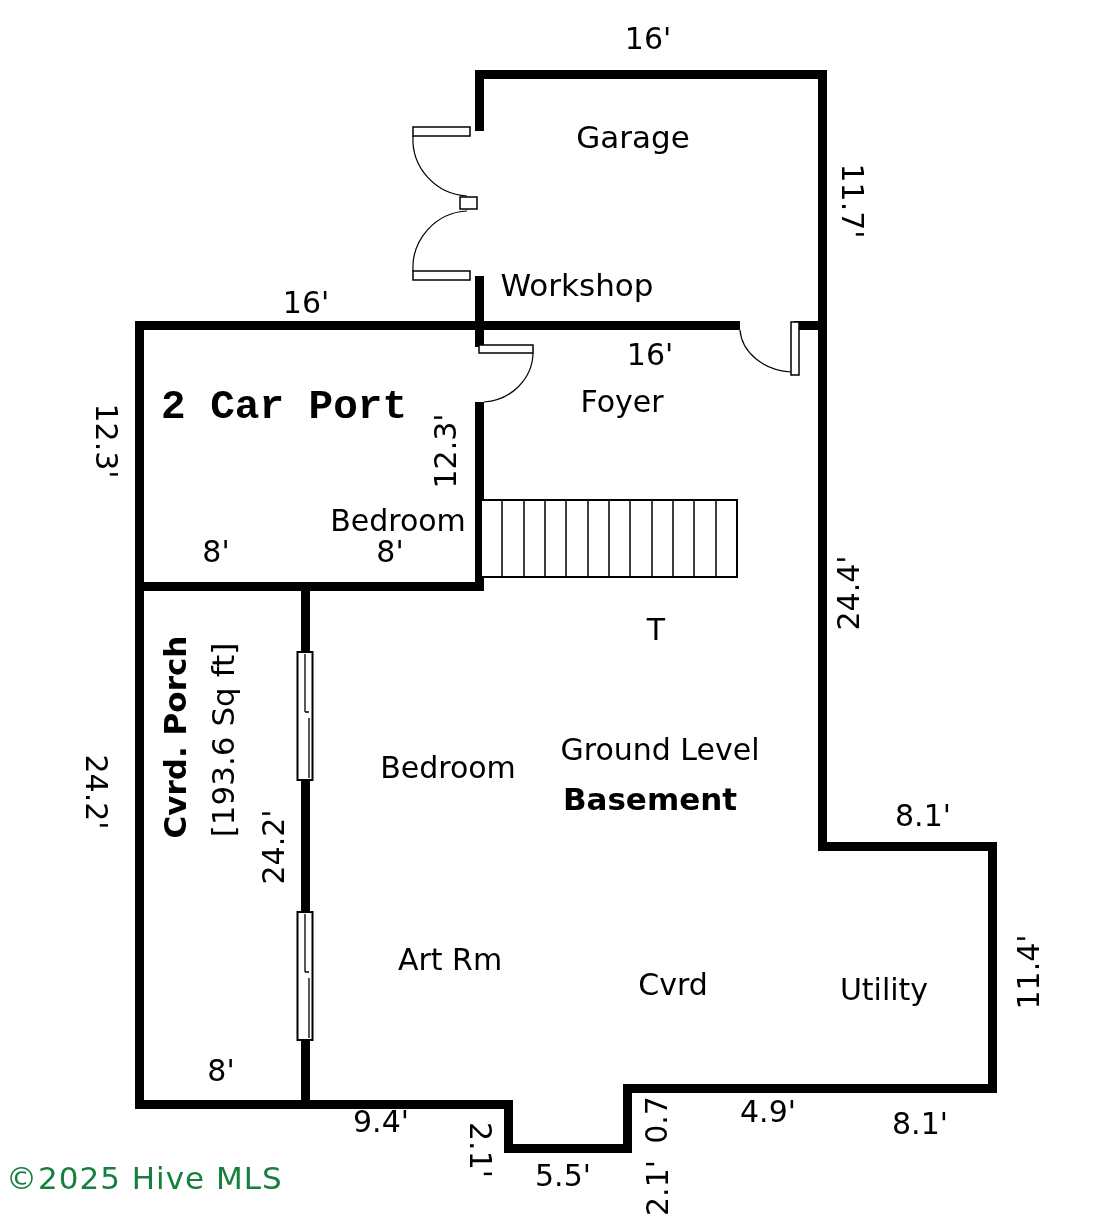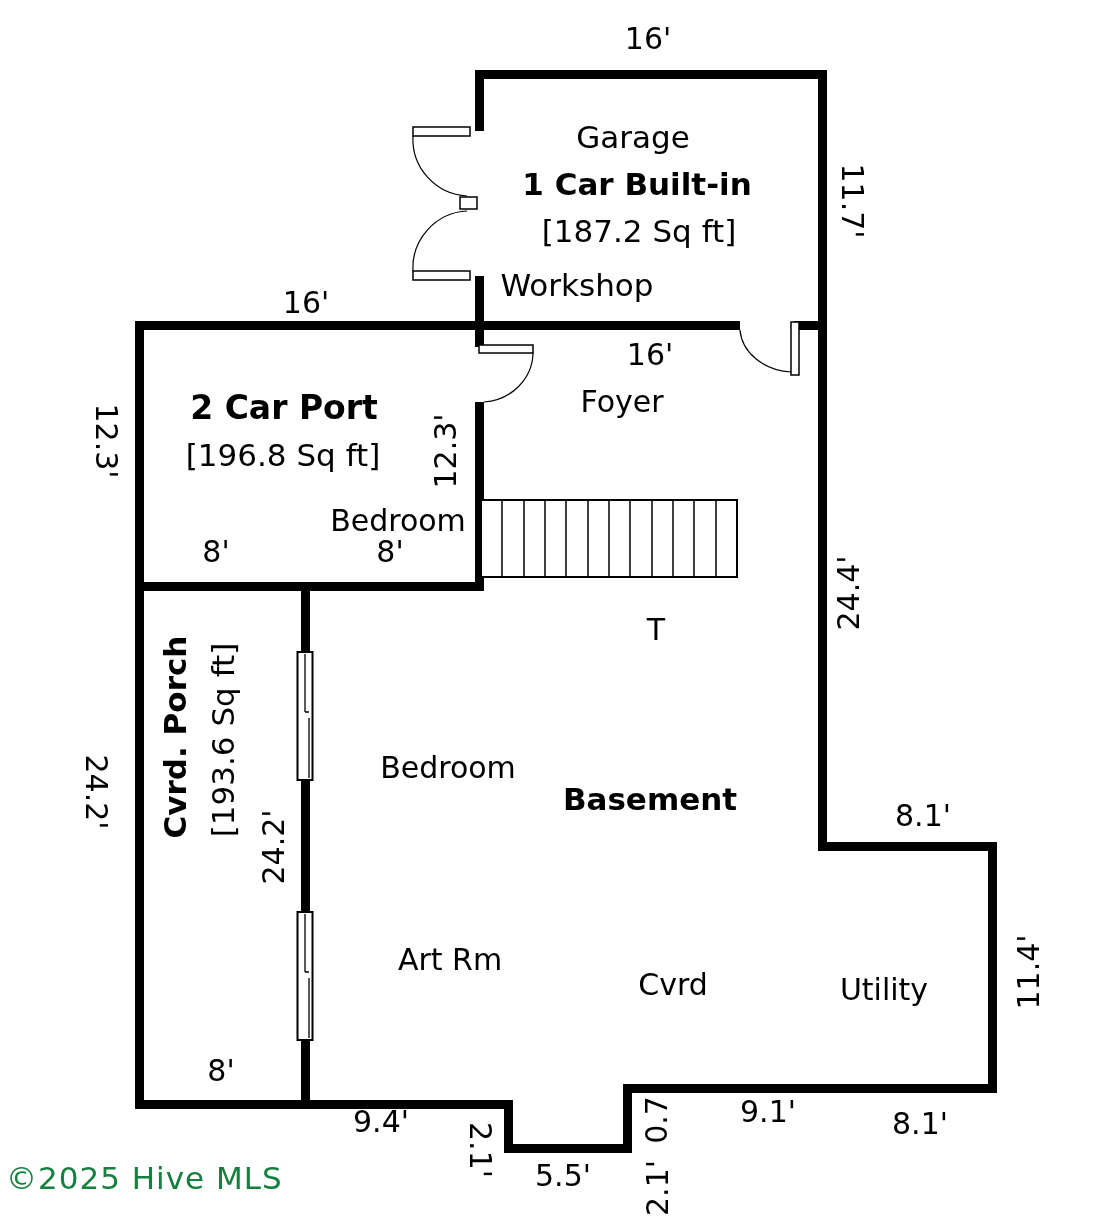--- a/index.html
+++ b/index.html
@@ -6,21 +6,21 @@
   .plan {
     position:relative; width:1097px; height:1231px; background:#ffffff;
     font-family:"DejaVu Sans", sans-serif; color:#000; overflow:hidden;
   }
   .plan svg { position:absolute; left:0; top:0; }
   .lbl {
     position:absolute; white-space:nowrap; font-size:30px; line-height:1;
     transform:translate(-50%,-50%);
   }
   .lbl.b  { font-weight:bold; }
-  .lbl.s33 { font-size:33px; }
+  .lbl.s33 { font-size:41px;font-family:Liberation Mono, monospace; }
   .lbl.s31 { font-size:31px; }
   .lbl.cw  { transform:translate(-50%,-50%) rotate(90deg); }
   .lbl.ccw { transform:translate(-50%,-50%) rotate(-90deg); }
   .watermark {
     position:absolute; left:6px; top:1178px; transform:translateY(-50%);
     font-size:31px; color:#15803d; letter-spacing:1px; white-space:nowrap;
   }
 </style>
 </head>
 <body>
@@ -98,34 +98,32 @@
   <div class="lbl cw" style="left:96px;top:792px">24.2'</div>
   <div class="lbl ccw" style="left:274px;top:847px">24.2'</div>
   <div class="lbl" style="left:923px;top:816px">8.1'</div>
   <div class="lbl ccw" style="left:1029px;top:972px">11.4'</div>
   <div class="lbl" style="left:221px;top:1071px">8'</div>
   <div class="lbl" style="left:381px;top:1122px">9.4'</div>
   <div class="lbl cw" style="left:480px;top:1150px">2.1'</div>
   <div class="lbl" style="left:563px;top:1176px">5.5'</div>
   <div class="lbl ccw" style="left:657px;top:1120px">0.7</div>
   <div class="lbl ccw" style="left:658px;top:1188px">2.1'</div>
-  <div class="lbl" style="left:768px;top:1112px">9.1'</div>
+  <div class="lbl" style="left:768px;top:1112px">4.9'</div>
   <div class="lbl" style="left:920px;top:1124px">8.1'</div>
 
   <div class="lbl s31" style="left:633px;top:137px">Garage</div>
-  <div class="lbl b s31" style="left:637px;top:184px">1 Car Built-in</div>
-  <div class="lbl s31" style="left:639px;top:231px">[187.2 Sq ft]</div>
   <div class="lbl s31" style="left:577px;top:285px">Workshop</div>
   <div class="lbl" style="left:622px;top:402px">Foyer</div>
   <div class="lbl b s33" style="left:284px;top:407px">2 Car Port</div>
-  <div class="lbl s31" style="left:283px;top:455px">[196.8 Sq ft]</div>
   <div class="lbl" style="left:398px;top:521px">Bedroom</div>
   <div class="lbl" style="left:656px;top:630px">T</div>
   <div class="lbl b ccw s31" style="left:175px;top:737px">Cvrd. Porch</div>
   <div class="lbl ccw s31" style="left:223px;top:740px">[193.6 Sq ft]</div>
   <div class="lbl" style="left:448px;top:768px">Bedroom</div>
+  <div class="lbl" style="left:660px;top:750px">Ground Level</div>
   <div class="lbl b s31" style="left:650px;top:799px">Basement</div>
   <div class="lbl" style="left:450px;top:960px">Art Rm</div>
   <div class="lbl" style="left:673px;top:985px">Cvrd</div>
   <div class="lbl" style="left:884px;top:990px">Utility</div>
 
   <div class="watermark">©2025 Hive MLS</div>
 </div>
 
 </body></html>

